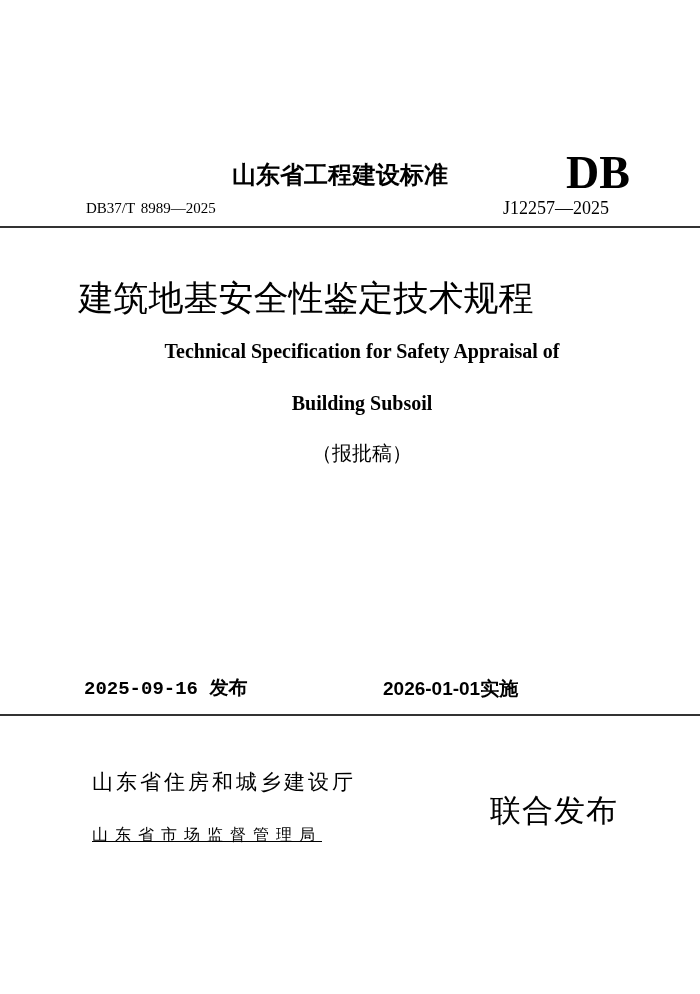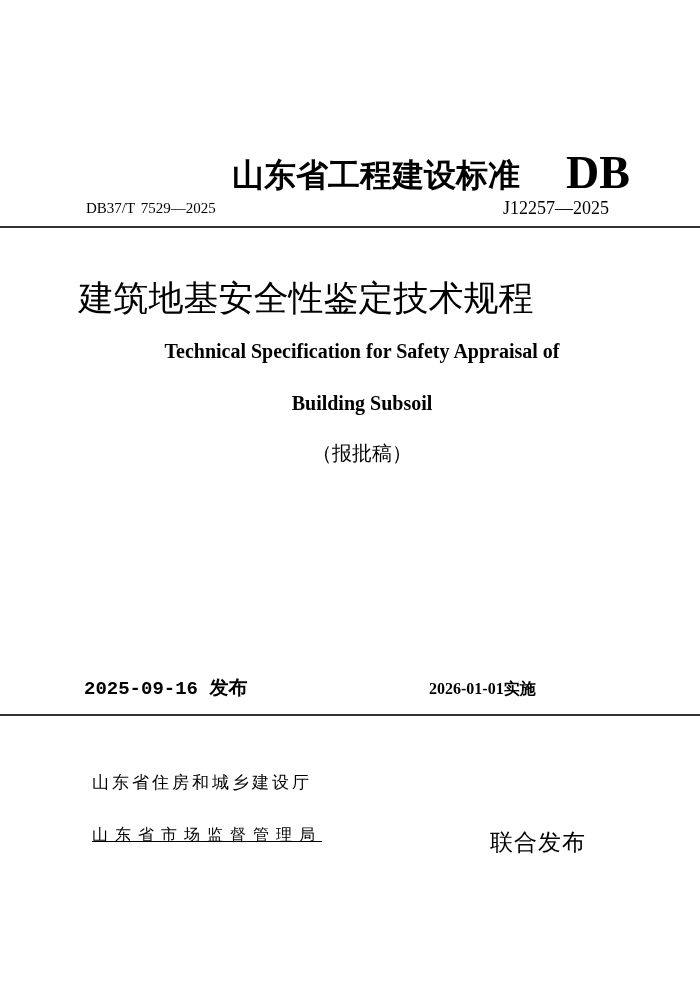--- a/index.html
+++ b/index.html
@@ -13,21 +13,21 @@
     position: relative;
     overflow: hidden;
     color: #000;
     font-family: "DejaVu Sans", sans-serif;
   }
   .abs { position: absolute; white-space: nowrap; }
 
   .header-title {
     left: 232px;
     top: 160px;
-    font-size: 32px;
+    font-size: 24px;
     font-weight: bold;
     font-family: "DejaVu Sans", sans-serif;
     letter-spacing: 0px;
     line-height: 30px;
   }
   .db-logo {
     left: 566px;
     top: 153px;
     font-size: 46px;
     font-weight: bold;
@@ -99,66 +99,64 @@
     left: 84px;
     top: 677px;
     font-size: 19px;
     font-weight: bold;
     font-family: Liberation Mono, monospace;
     line-height: 24px;
   }
   .impl-date {
     left: 383px;
     top: 677px;
-    font-size: 16px;
+    font-size: 19px;
     font-weight: bold;
-    font-family: Liberation Serif, serif;
+    font-family: Liberation Sans, sans-serif;
     line-height: 24px;
-    margin-left: 46px;
   }
   .rule-bottom {
     left: 0;
     top: 714px;
     width: 700px;
     height: 2px;
     background: #333;
   }
   .issuer-1 {
     left: 92px;
     top: 767px;
-    font-size: 17px;
+    font-size: 21px;
     font-family: "DejaVu Sans", sans-serif;
     line-height: 30px;
     letter-spacing: 3px;
   }
   .issuer-2 {
     left: 92px;
     top: 820px;
     font-size: 16px;
     font-family: "DejaVu Sans", sans-serif;
     line-height: 30px;
     letter-spacing: 7px;
     text-decoration: underline;
   }
   .joint-issue {
     left: 490px;
     top: 795px;
-    font-size: 23px;
+    font-size: 31px;
     font-family: "DejaVu Sans", sans-serif;
     line-height: 30px;
     letter-spacing: 1px;
-    margin-top: 32px;
   }
 </style>
 </head>
 <body>
 
 <div class="abs header-title">山东省工程建设标准</div>
 <div class="abs db-logo">DB</div>
-<div class="abs std-number">DB37/T  7529—2025</div>
+<div class="abs std-number">DB37/T  8989—2025</div>
 <div class="abs record-number">J12257—2025</div>
 <div class="abs rule-top"></div>
 
 <div class="abs title-cn">建筑地基安全性鉴定技术规程</div>
 <div class="abs title-en-1">Technical Specification for Safety Appraisal of</div>
 <div class="abs title-en-2">Building Subsoil</div>
 <div class="abs draft-label">（报批稿）</div>
 
 <div class="abs issue-date">2025-09-16 发布</div>
 <div class="abs impl-date">2026-01-01实施</div>

